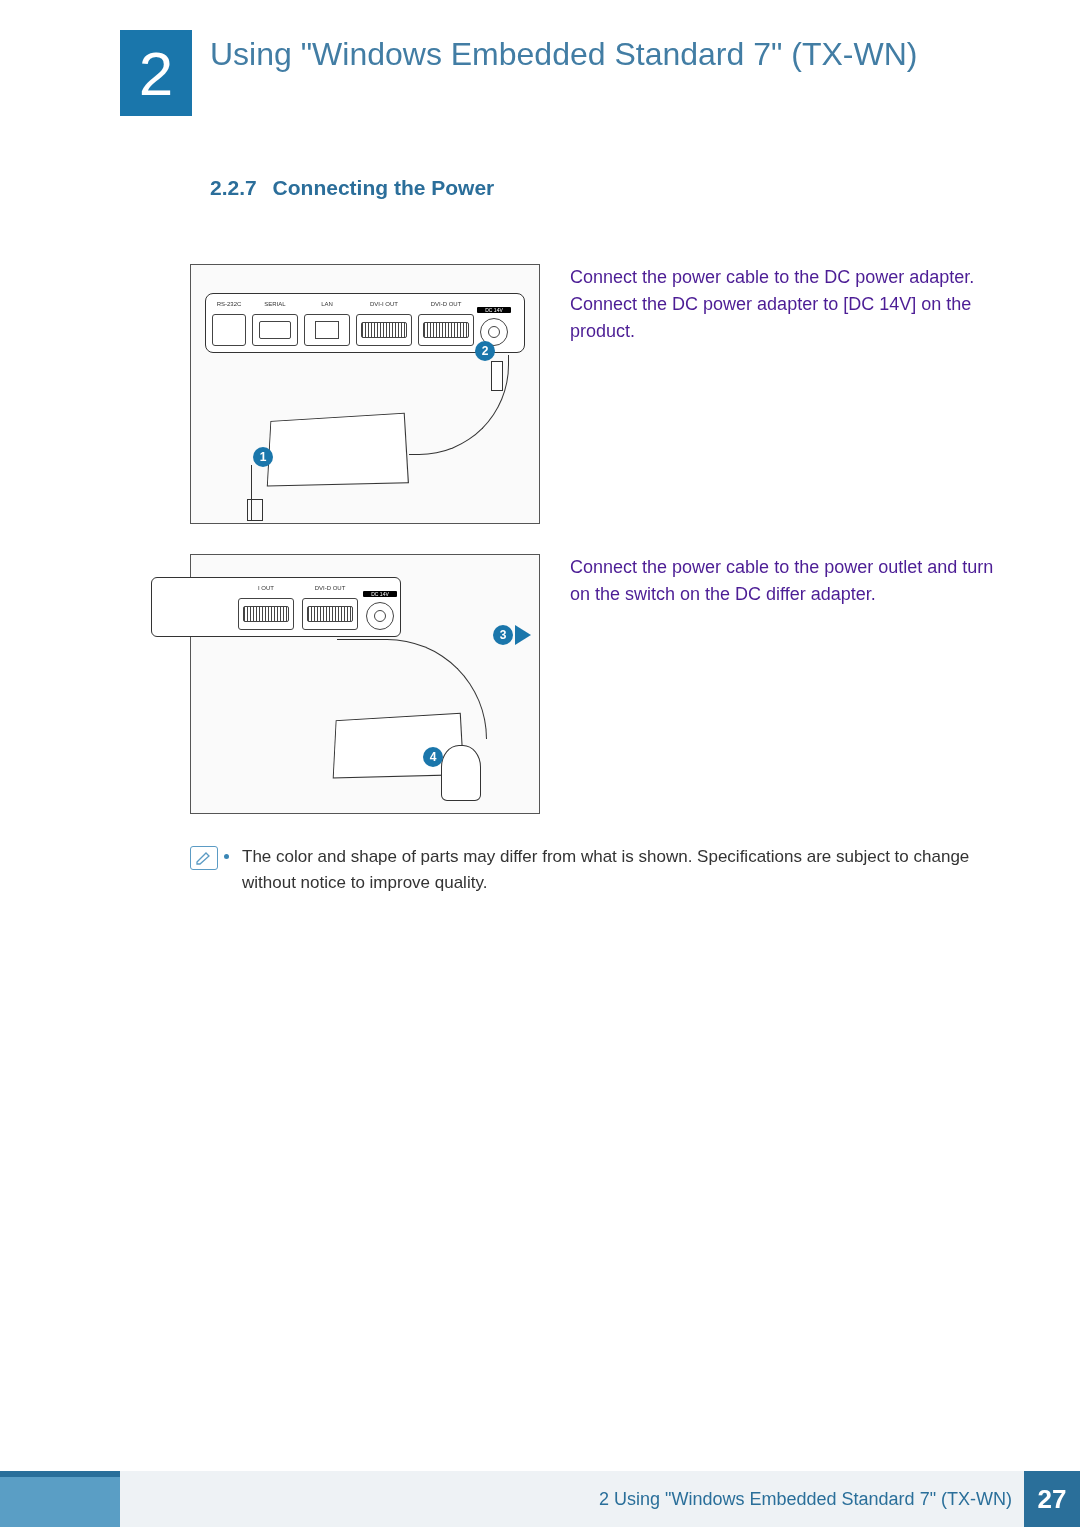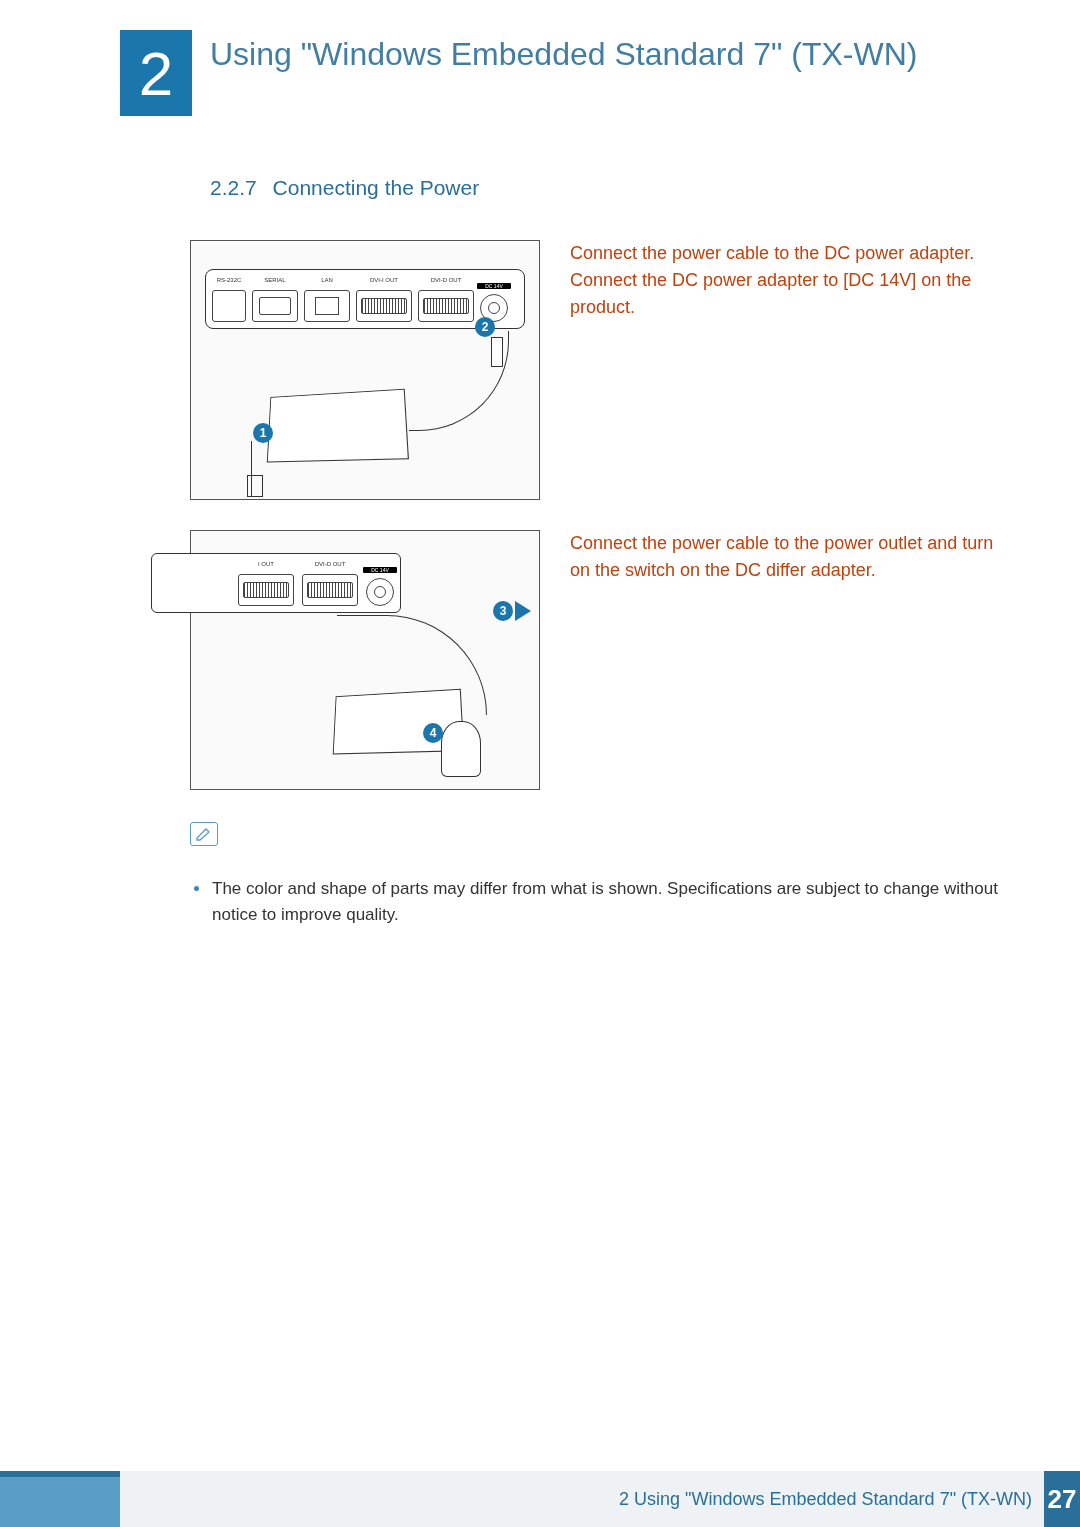--- a/index.html
+++ b/index.html
@@ -38,44 +38,44 @@
   .chap-title {
     color: #427da4;
     font-size: 32px;
     line-height: 1.3;
     font-weight: 400;
     padding-top: 4px;
   }
   .section-heading {
     color: #2b6e9a;
     font-size: 21px;
-    font-weight: 400;
+    font-weight: 700;
     margin-left: 90px;
-    margin-bottom: 40px;
+    margin-bottom: 64px;
   }
   .section-heading .num { margin-right: 10px; }
   .step-row {
     display: flex;
     gap: 30px;
     margin-left: 70px;
     margin-bottom: 30px;
   }
   .fig {
     width: 350px;
     border: 1.5px solid #555;
     background: #fafafa;
     flex: 0 0 auto;
     position: relative;
   }
   .fig1 { height: 260px; }
   .fig2 { height: 260px; }
   .step-text {
     font-size: 18px;
     line-height: 1.5;
-    color: #c2410c;
+    color: #4c1d95;
     flex: 1;
   }
   
   .port-panel {
     position: absolute;
     top: 28px; left: 14px; right: 14px;
     height: 60px;
     border: 1.5px solid #333;
     border-radius: 8px;
     background: #fff;
@@ -172,21 +172,21 @@
   .arrow3 {
     position:absolute; left:324px; top:70px;
     width:0;height:0;border-top:10px solid transparent;border-bottom:10px solid transparent;border-left:16px solid #1a76ab;
   }
   .fig2 .cable-out {
     position:absolute; left:146px; top:84px; width:150px; height:100px;
     border:1.5px solid #333; border-left:none; border-bottom:none;
     border-radius: 0 110px 0 0;
   }
   .note-block {
-    display:flex; gap:30px; margin-left:70px; margin-top:8px;flex-direction:column;
+    display:flex; gap:2px; margin-left:70px; margin-top:8px;
   }
   .note-icon {
     width:28px; height:24px; border:1.5px solid #5b9bc4; border-radius:3px;
     display:flex;align-items:center;justify-content:center;
     color:#5b9bc4; font-size:15px; flex:0 0 auto; margin-top:2px;
   }
   .note-list { list-style:none; }
   .note-list li {
     position:relative; padding-left:22px; font-size:17px; line-height:1.55; color:#333; margin-bottom:14px;
   }
@@ -200,21 +200,21 @@
   .footer-accent {
     width:120px; background:#5a9ec5; border-top:6px solid #2a6f9a;
   }
   .footer-main {
     flex:1; background:#eef2f5; display:flex; align-items:center; justify-content:flex-end; padding-right:0;
   }
   .footer-text {
     color:#2a6f9a; font-size:18px; padding-right:12px;
   }
   .page-num-box {
-    width:36px; height:56px; background:#2a6f9a; color:#fff; display:flex;align-items:center;justify-content:center;font-size:26px;font-weight:bold;
+    width:56px; height:56px; background:#2a6f9a; color:#fff; display:flex;align-items:center;justify-content:center;font-size:26px;font-weight:bold;
   }
 </style>
 </head>
 <body>
 
 <div class="page">
 
   <div class="header">
     <div class="chap-badge">2</div>
     <div class="chap-title">Using "Windows Embedded Standard 7" (TX-WN)</div>

